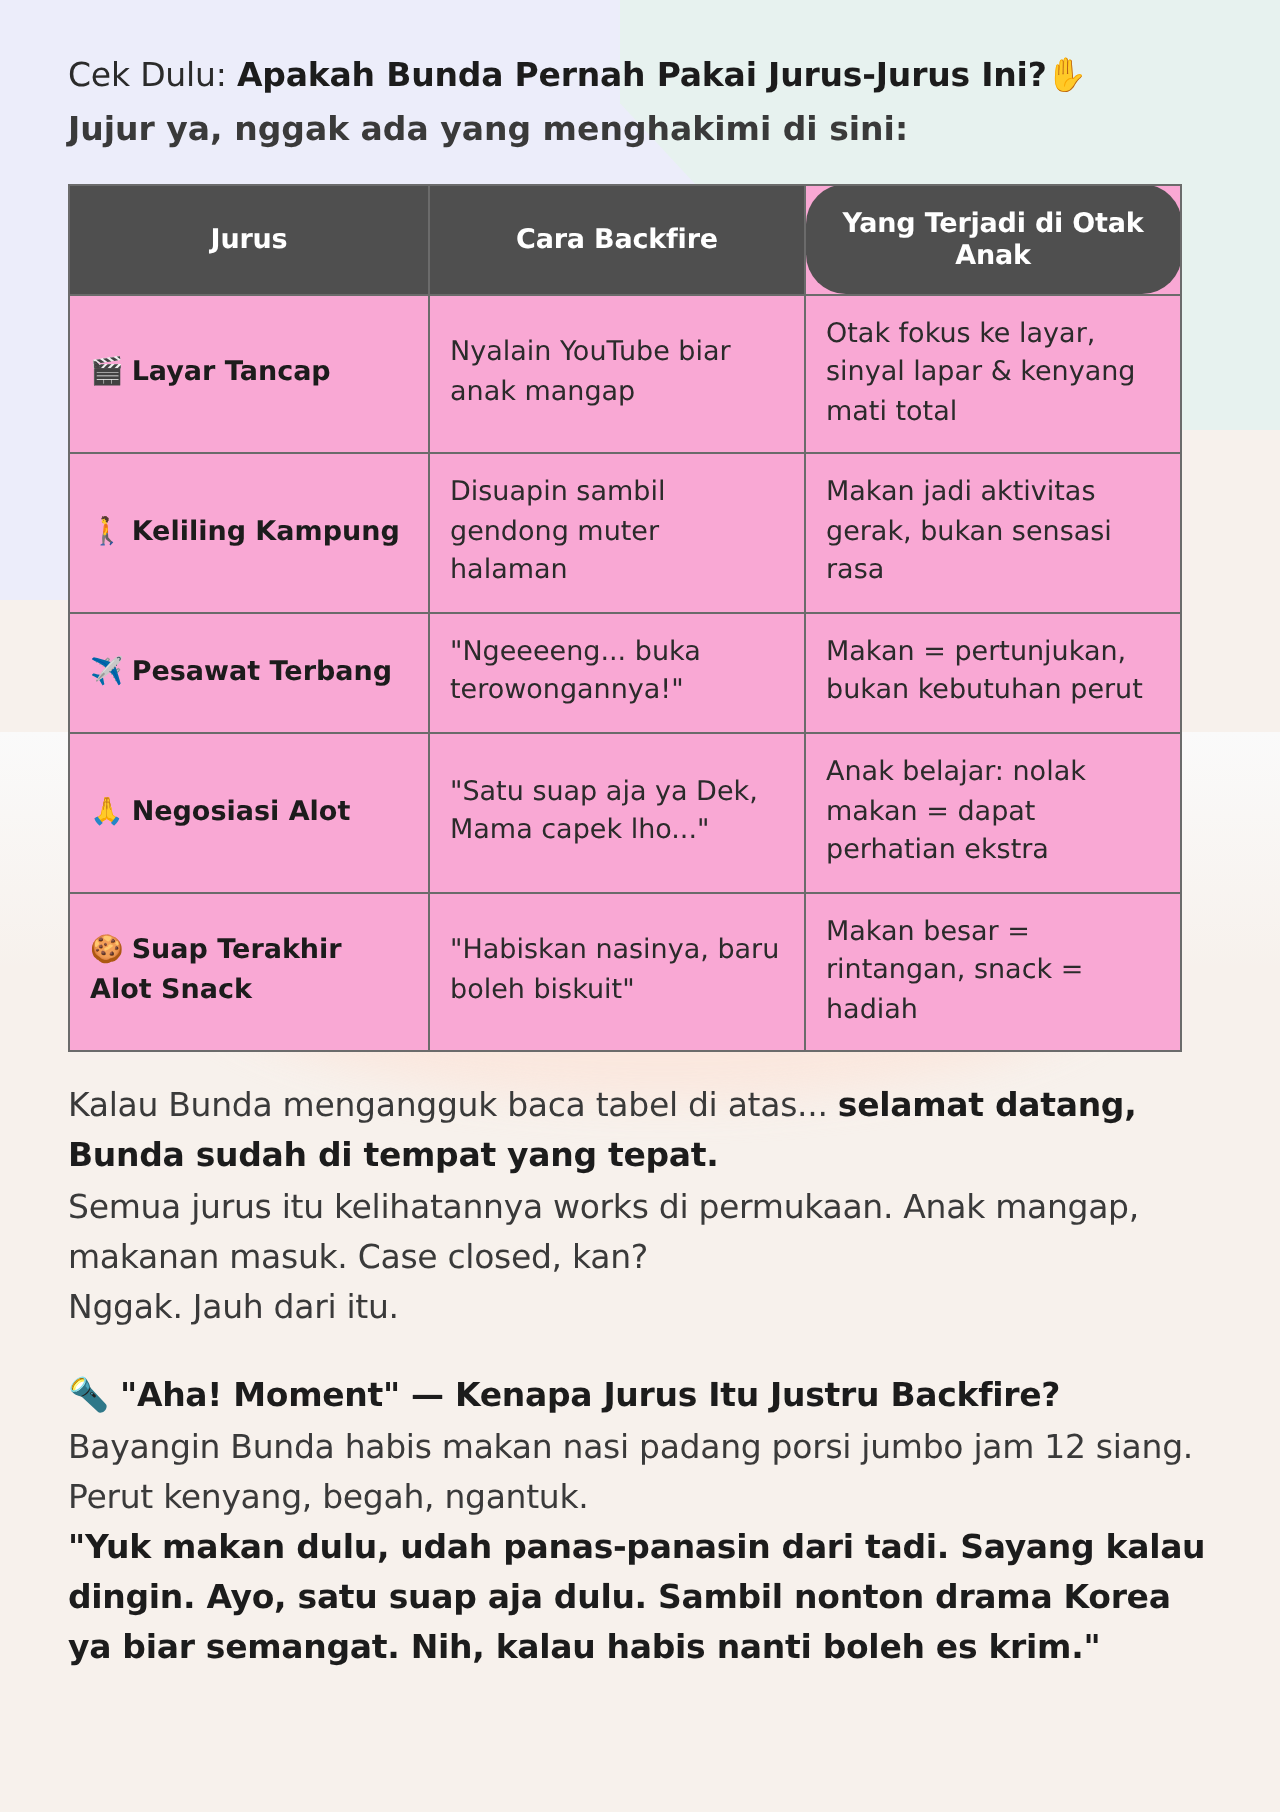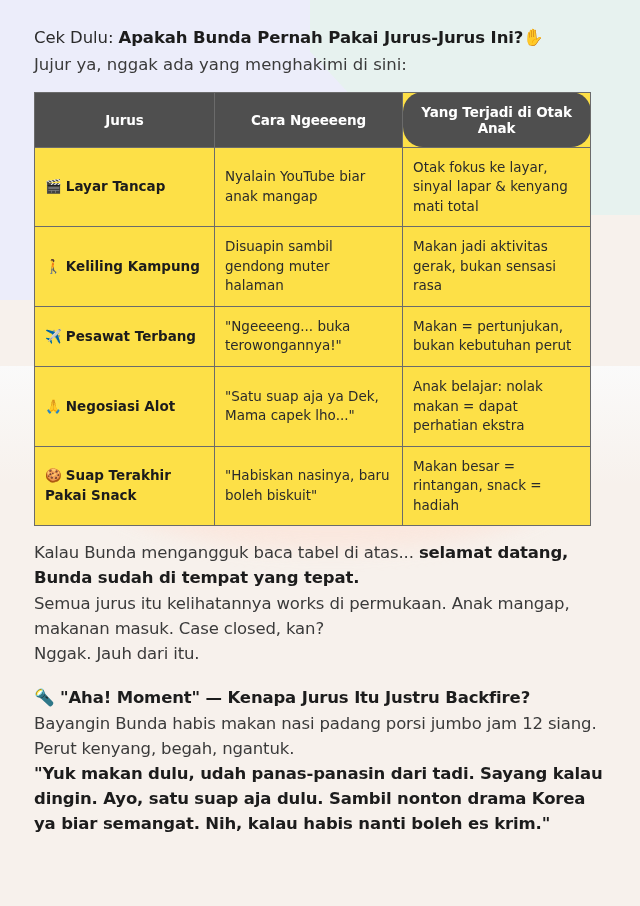--- a/index.html
+++ b/index.html
@@ -76,29 +76,29 @@
   }
   .intro-line-1 .lead{ font-weight:400; color:#2b2b2b; }
   .intro-line-1 .strong{ font-weight:700; color:#1c1c1c;text-align:center; }
   .emoji{ font-family:"DejaVu Sans", sans-serif; }
 
   .intro-line-2{
     font-size:16.5px;
     line-height:1.5;
     margin-top:2px;
     color:#3a3a3a;
-    font-weight:400;
+    font-weight:700;
   }
 
   
   table{
     margin-top:14px;
     width:556px;
     border-collapse:collapse;
-    background:#fde047;
+    background:#f9a8d4;
     table-layout:fixed;
     border:1px solid #6b6b6b;
   }
   thead th{
     background:#4f4f4f;
     color:#ffffff;
     font-size:13.5px;
     font-weight:700;
     padding:11px 8px;
     text-align:center;
@@ -168,21 +168,21 @@
 
   <table>
     <colgroup>
         <col class="c1">
         <col class="c2">
         <col class="c3">
       </colgroup>
     <thead>
       <tr>
         <th>Jurus</th>
-        <th>Cara Ngeeeeng</th>
+        <th>Cara Backfire</th>
         <th>Yang Terjadi di Otak Anak</th>
       </tr>
     </thead>
     <tbody>
       <tr>
         <td class="col-jurus"><span class="ico">🎬</span><span>Layar Tancap</span></td>
         <td>Nyalain YouTube biar anak mangap</td>
         <td>Otak fokus ke layar, sinyal lapar &amp; kenyang mati total</td>
       </tr>
       <tr>
@@ -194,21 +194,21 @@
         <td class="col-jurus"><span class="ico">✈️</span><span>Pesawat Terbang</span></td>
         <td>"Ngeeeeng... buka terowongannya!"</td>
         <td>Makan = pertunjukan, bukan kebutuhan perut</td>
       </tr>
       <tr>
         <td class="col-jurus"><span class="ico">🙏</span><span>Negosiasi Alot</span></td>
         <td>"Satu suap aja ya Dek, Mama capek lho..."</td>
         <td>Anak belajar: nolak makan = dapat perhatian ekstra</td>
       </tr>
       <tr>
-        <td class="col-jurus"><span class="ico">🍪</span><span>Suap Terakhir Pakai Snack</span></td>
+        <td class="col-jurus"><span class="ico">🍪</span><span>Suap Terakhir Alot Snack</span></td>
         <td>"Habiskan nasinya, baru boleh biskuit"</td>
         <td>Makan besar = rintangan, snack = hadiah</td>
       </tr>
     </tbody>
   </table>
 
   <div class="prose">
 
     <div class="p"><span>Kalau Bunda mengangguk baca tabel di atas... </span><span class="b">selamat datang, Bunda sudah di tempat yang tepat.</span></div>
 

